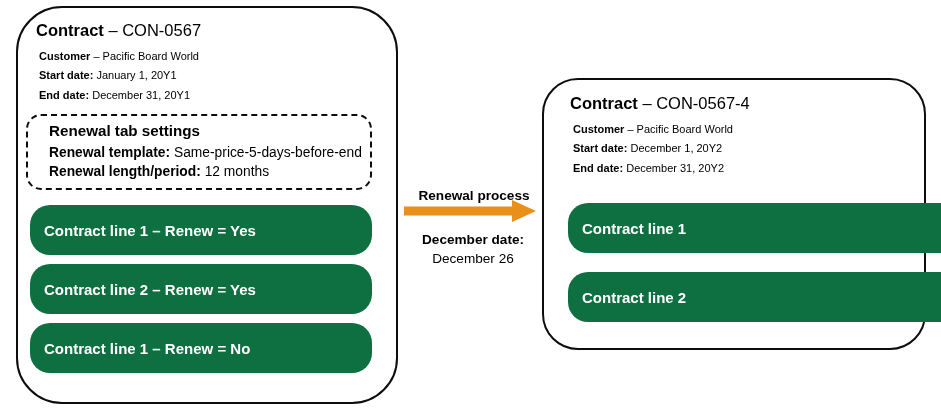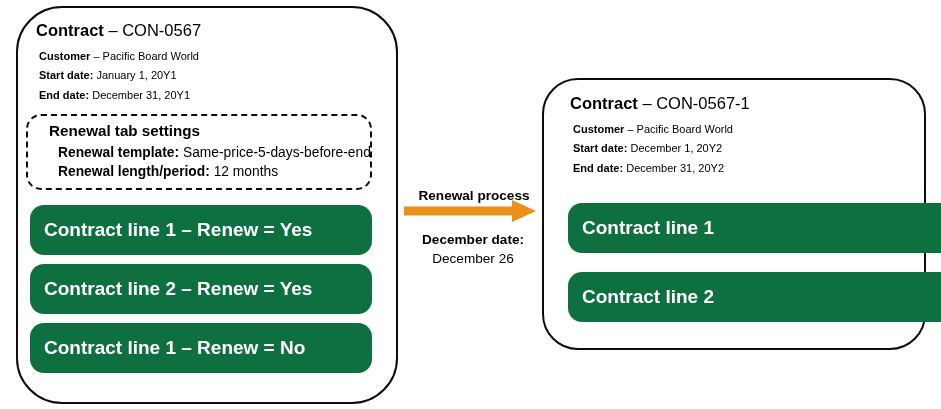--- a/index.html
+++ b/index.html
@@ -83,34 +83,33 @@
     font-weight: bold;
     white-space: nowrap;
   }
   #renewal-settings .rs-lines {
     position: absolute;
     left: 21px;
     top: 27px;
     font-size: 13.8px;
     line-height: 19.3px;
     white-space: nowrap;
-    margin-left: 9px;
   }
   #renewal-settings .rs-lines .row { display: block; }
   #renewal-settings .rs-lines .lbl { font-weight: bold; }
   #renewal-settings .rs-lines .val { font-weight: normal; }
 
   
   .line-bar {
     position: absolute;
     box-sizing: border-box;
-    border-radius: 14px;
+    border-radius: 20px;
     background: #0e7040;
     color: #ffffff;
-    font-size: 19px;
+    font-size: 15px;
     font-weight: bold;
     white-space: nowrap;
   }
   .line-bar > span {
     position: absolute;
     left: 14px;
     top: 50%;
     transform: translateY(-50%);
     display: block;
   }
@@ -207,21 +206,21 @@
   </svg>
 
   <div id="trigger-date">
     <span class="row lbl">December date:</span>
     <span class="row val">December 26</span>
   </div>
 
   <div class="card" id="card-target"></div>
 
   <div class="card-title" style="left:570px; top:93px;">
-    <span class="b">Contract</span><span class="n"> – </span><span class="n">CON-0567-1</span>
+    <span class="b">Contract</span><span class="n"> – </span><span class="n">CON-0567-4</span>
   </div>
 
   <div class="info-block" style="left:573px; top:120px;">
     <span class="row">
       <span class="lbl">Customer</span><span class="val"> – </span><span class="val">Pacific Board World</span>
     </span>
     <span class="row">
       <span class="lbl">Start date:</span><span class="val"> </span><span class="val">December 1, 20Y2</span>
     </span>
     <span class="row">

